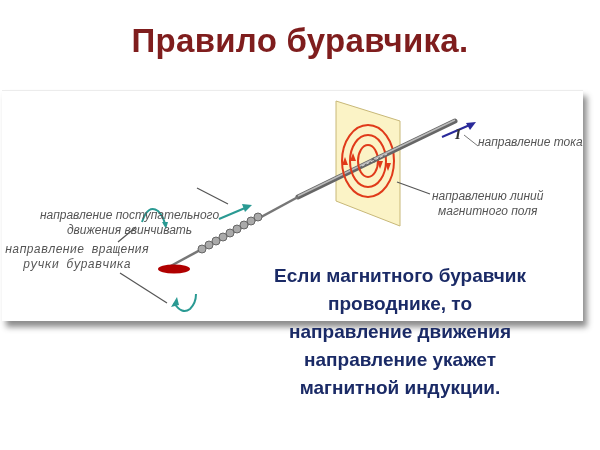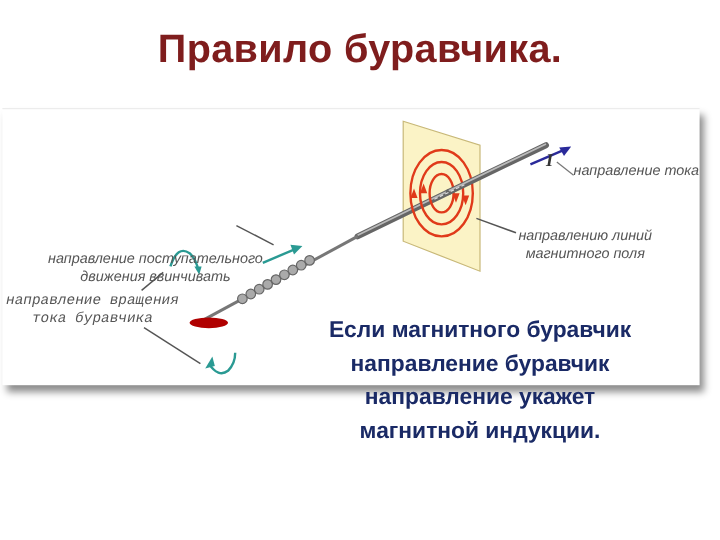--- a/index.html
+++ b/index.html
@@ -104,28 +104,29 @@
     <line x1="134" y1="136" x2="116" y2="151" stroke="#555" stroke-width="1.2"></line>
     <line x1="118" y1="182" x2="165" y2="212" stroke="#555" stroke-width="1.2"></line>
   </svg>
 
   <div class="lbl" style="left:38px; top:69px;margin-top:48px;">
     <span>направление поступательного</span><br>
     <span>движения ввинчивать</span>
   </div>
   <div class="lbl" style="left:3px; top:152px;font-family:Liberation Mono, monospace;">
     <span>направление вращения</span><br>
-    <span>тока буравчика</span>
+    <span>ручки буравчика</span>
   </div>
   <div class="lbl" style="left:453px; top:36px; font-size:15px; font-weight:bold; color:#333; font-family:'Liberation Serif', serif;">I</div>
   <div class="lbl" style="left:476px; top:44px;">направление тока</div>
   <div class="lbl" style="left:430px; top:98px;">
     <span>направлению линий</span><br>
     <span>магнитного поля</span>
   </div>
 </div>
 
 <div class="rule-text">
   <span>Если магнитного буравчик</span>
-  <span>направление буравчик</span>
+  <span>проводнике, то</span>
+  <span>направление движения</span>
   <span>направление укажет</span>
   <span>магнитной индукции.</span>
 </div>
 
 </body></html>

